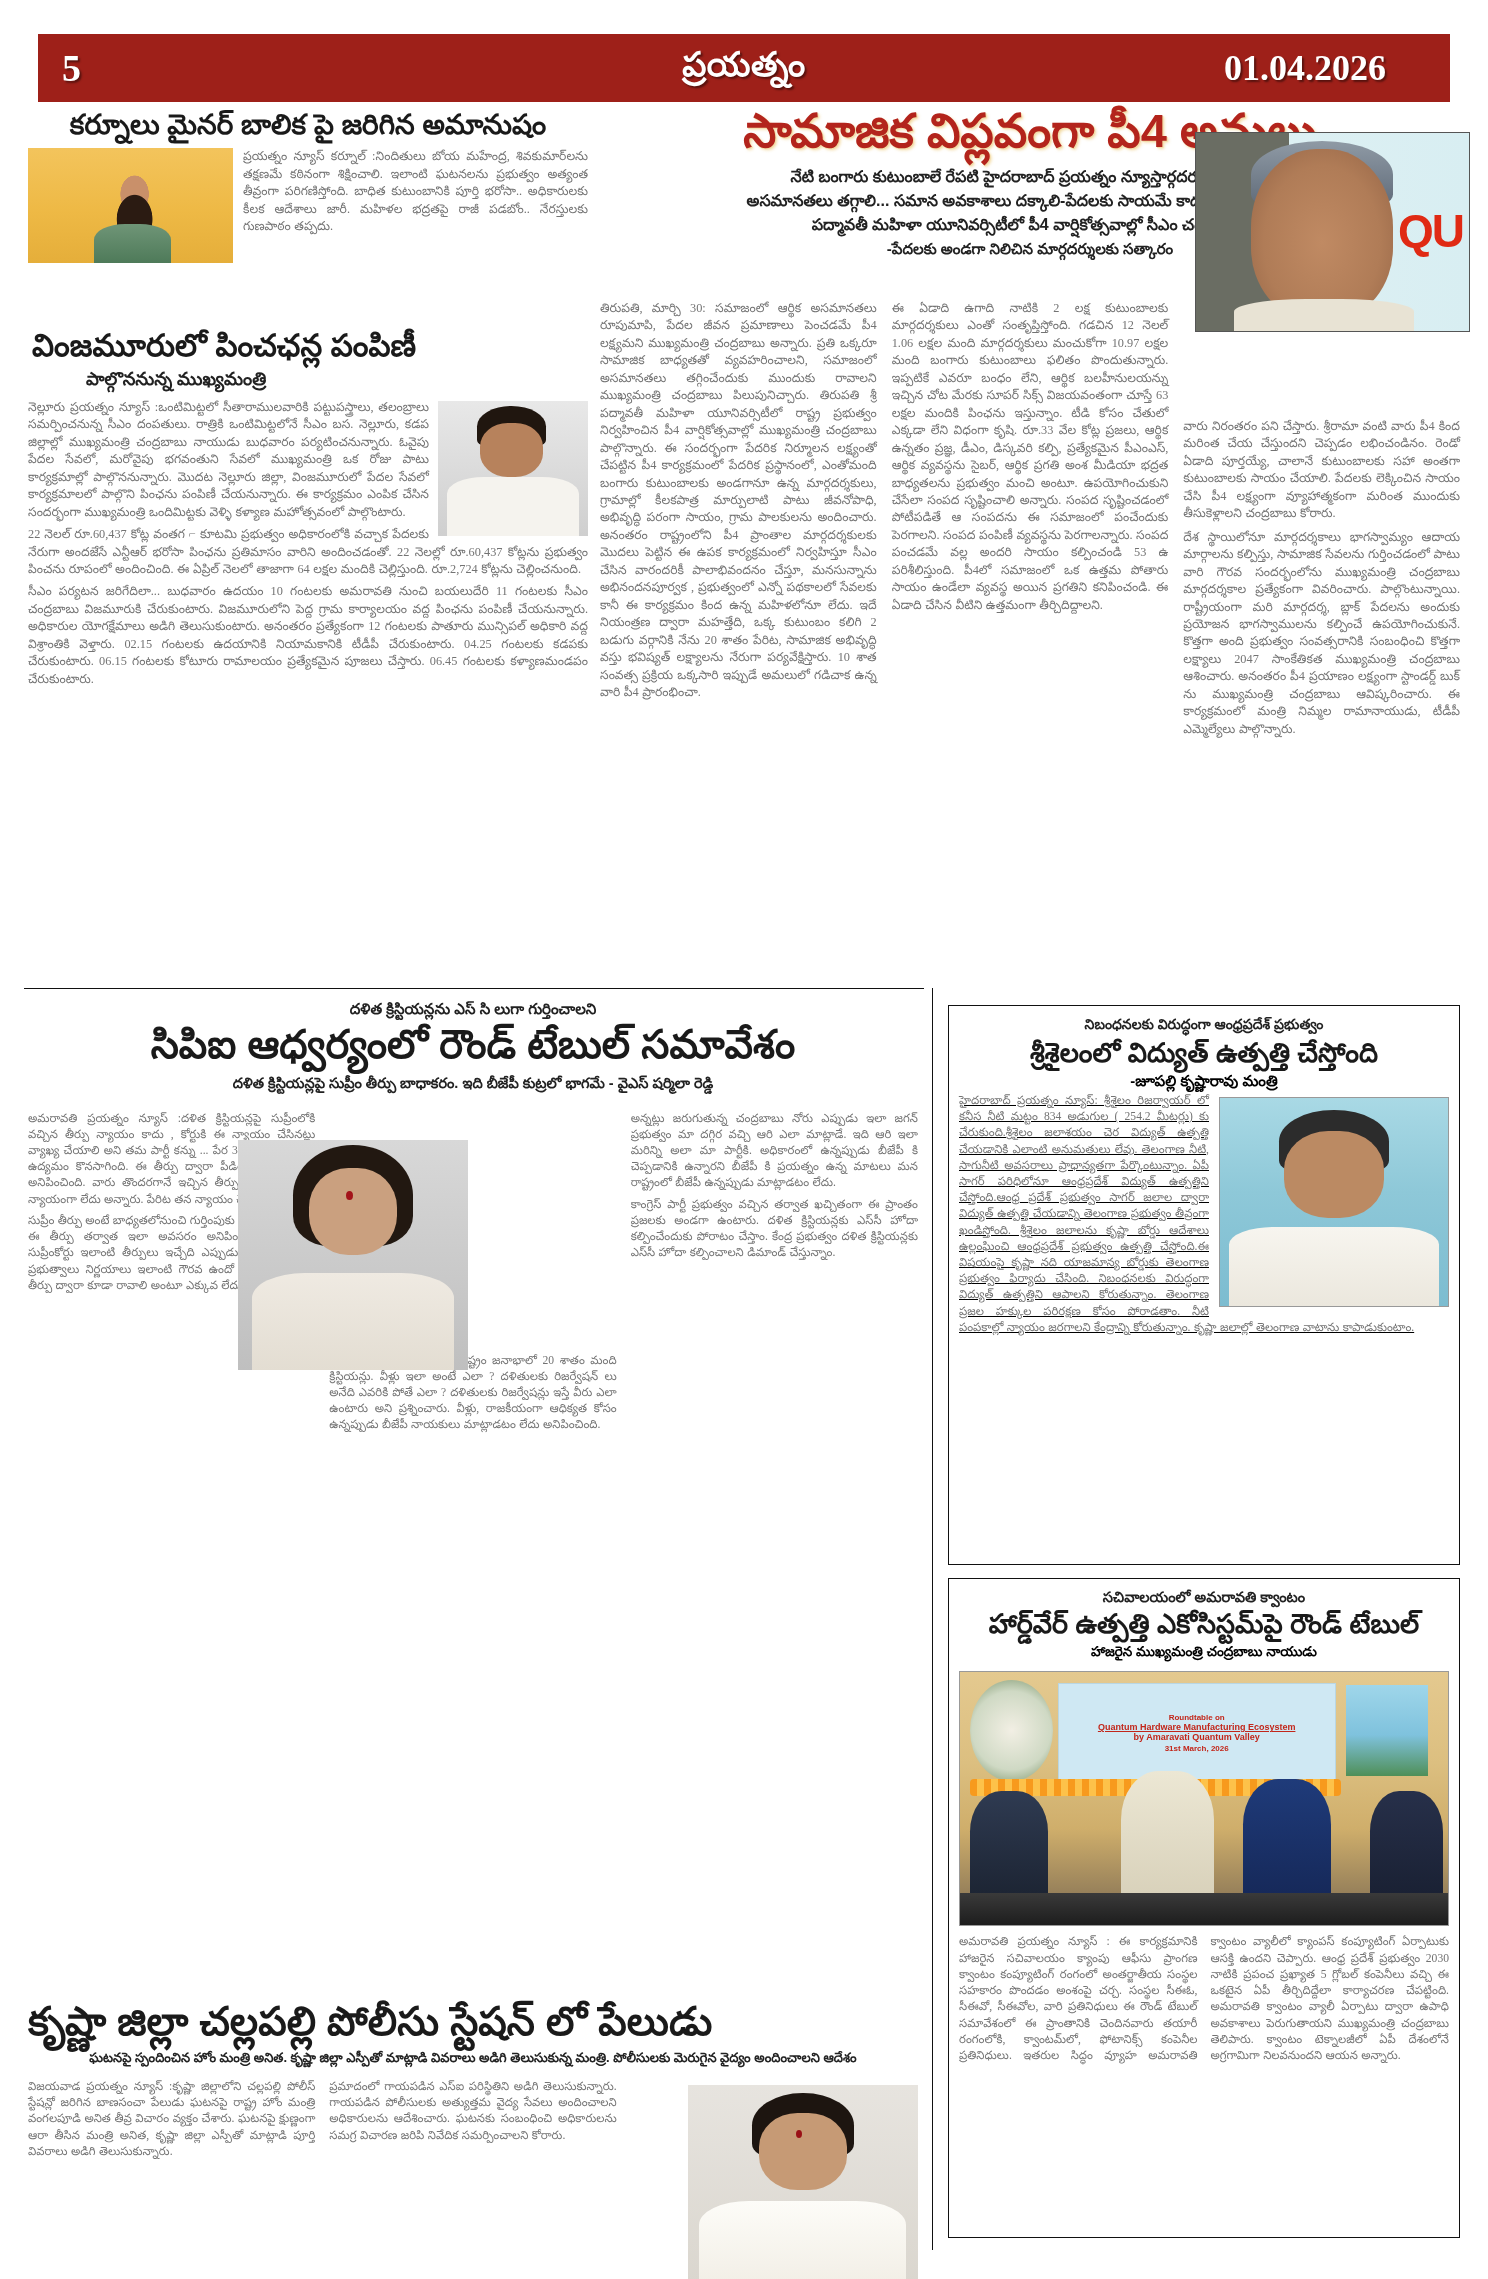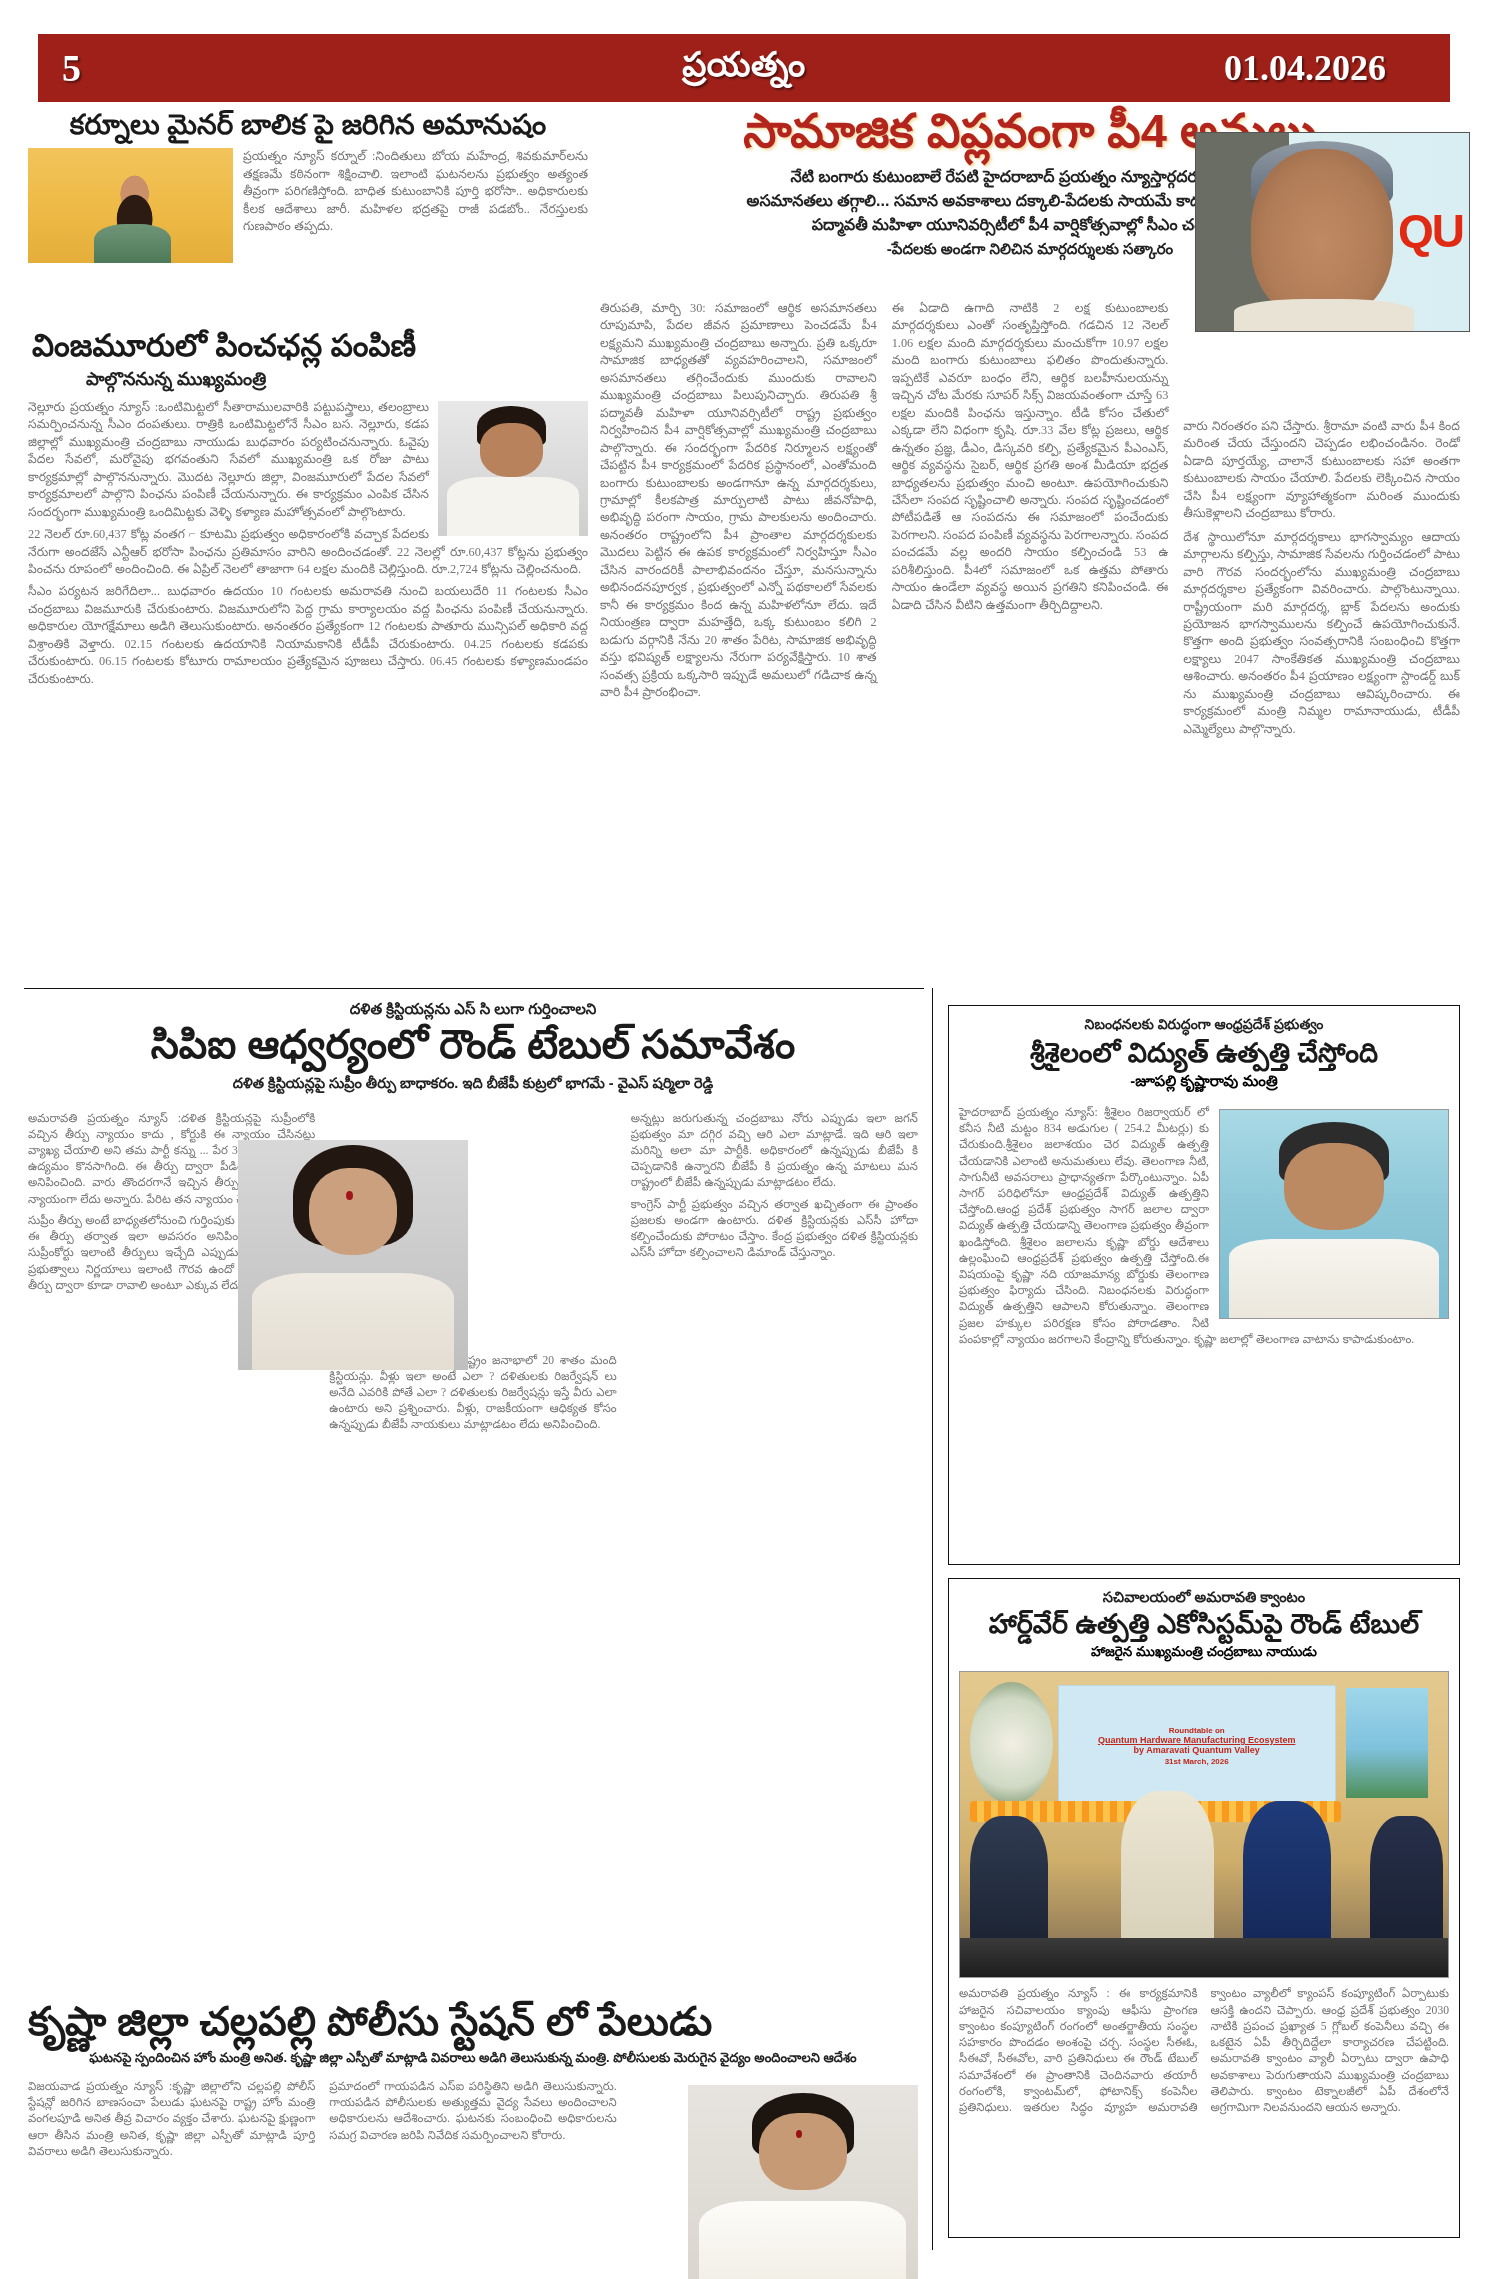--- a/index.html
+++ b/index.html
@@ -183,21 +183,21 @@
 
   
   .qt-block {
     position: absolute; left: 948px; top: 1578px; width: 512px; height: 660px;
     border: 1px solid #111; padding: 9px 10px;
   }
   .qt-kick { font-size: 14.5px; }
   .qt-h1 { font-size: 27px; margin-top: 4px; }
   .qt-sub { font-size: 13.5px; margin-top: 6px; font-weight:bold; text-align:center; }
   .ph-qt {
-    margin: 8px 0 8px 0; width: 100%; height: 307px; position: relative;
+    margin: 8px 0 8px 0; width: 100%; height: 255px; position: relative;
     overflow: hidden; border: 1px solid #999;
     background: linear-gradient(180deg,#e4c98f 0%, #dcbf80 36%, #cfae6b 62%, #7b6a52 100%);
   }
   .ph-qt .banner {
     position: absolute; left: 20%; top: 4%; width: 57%; height: 40%;
     background: #cfe8f3; border: 1px solid #b9d6e2;
     display:flex; flex-direction: column; align-items:center; justify-content:center;
     text-align:center; padding: 2px;
   }
   .ph-qt .banner span { display:block; color:#c2261a; font-weight:bold;
@@ -345,21 +345,21 @@
         <p class="body-txt small-cap">అన్నట్లు జరుగుతున్న చంద్రబాబు నోరు ఎప్పుడు ఇలా జగన్ ప్రభుత్వం మా దగ్గిర వచ్చి ఆరి ఎలా మాట్లాడే. ఇది ఆరి ఇలా మరిన్ని అలా మా పార్టీకి. అధికారంలో ఉన్నప్పుడు బీజేపీ కి చెప్పడానికి ఉన్నారని బీజేపీ కి ప్రయత్నం ఉన్న మాటలు మన రాష్ట్రంలో బీజేపీ ఉన్నప్పుడు మాట్లాడటం లేదు.</p>
         <p class="body-txt small-cap" style="margin-top:5px">కాంగ్రెస్ పార్టీ ప్రభుత్వం వచ్చిన తర్వాత ఖచ్చితంగా ఈ ప్రాంతం ప్రజలకు అండగా ఉంటారు. దళిత క్రిస్టియన్లకు ఎస్‌సీ హోదా కల్పించేందుకు పోరాటం చేస్తాం. కేంద్ర ప్రభుత్వం దళిత క్రిస్టియన్లకు ఎస్‌సీ హోదా కల్పించాలని డిమాండ్ చేస్తున్నాం.</p>
       </div>
     </div>
   </div>
 
   <div class="sri-block">
     <div class="kicker sri-kick">నిబంధనలకు విరుద్ధంగా ఆంధ్రప్రదేశ్ ప్రభుత్వం</div>
     <div class="hl sri-h1">శ్రీశైలంలో విద్యుత్ ఉత్పత్తి చేస్తోంది</div>
     <div class="sri-by">-జూపల్లి కృష్ణారావు మంత్రి</div>
-    <div style="margin-top:12px;">
+    <div style="margin-top:0;text-decoration:underline;">
       <div class="photo ph-jupally">
         <div class="sj"></div>
         <div class="hj"></div>
         <div class="fj"></div>
       </div>
       <p class="body-txt small-cap">హైదరాబాద్ ప్రయత్నం న్యూస్: శ్రీశైలం రిజర్వాయర్ లో కనీస నీటి మట్టం 834 అడుగుల ( 254.2 మీటర్లు) కు చేరుకుంది.శ్రీశైలం జలాశయం చెర విద్యుత్ ఉత్పత్తి చేయడానికి ఎలాంటి అనుమతులు లేవు. తెలంగాణ నీటి, సాగునీటి అవసరాలు ప్రాధాన్యతగా పేర్కొంటున్నాం. ఏపీ సాగర్ పరిధిలోనూ ఆంధ్రప్రదేశ్ విద్యుత్ ఉత్పత్తిని చేస్తోంది.ఆంధ్ర ప్రదేశ్ ప్రభుత్వం సాగర్ జలాల ద్వారా విద్యుత్ ఉత్పత్తి చేయడాన్ని తెలంగాణ ప్రభుత్వం తీవ్రంగా ఖండిస్తోంది. శ్రీశైలం జలాలను కృష్ణా బోర్డు ఆదేశాలు ఉల్లంఘించి ఆంధ్రప్రదేశ్ ప్రభుత్వం ఉత్పత్తి చేస్తోంది.ఈ విషయంపై కృష్ణా నది యాజమాన్య బోర్డుకు తెలంగాణ ప్రభుత్వం ఫిర్యాదు చేసింది. నిబంధనలకు విరుద్ధంగా విద్యుత్ ఉత్పత్తిని ఆపాలని కోరుతున్నాం. తెలంగాణ ప్రజల హక్కుల పరిరక్షణ కోసం పోరాడతాం. నీటి పంపకాల్లో న్యాయం జరగాలని కేంద్రాన్ని కోరుతున్నాం. కృష్ణా జలాల్లో తెలంగాణ వాటాను కాపాడుకుంటాం.</p>
     </div>
   </div>
 
   <div class="qt-block">

